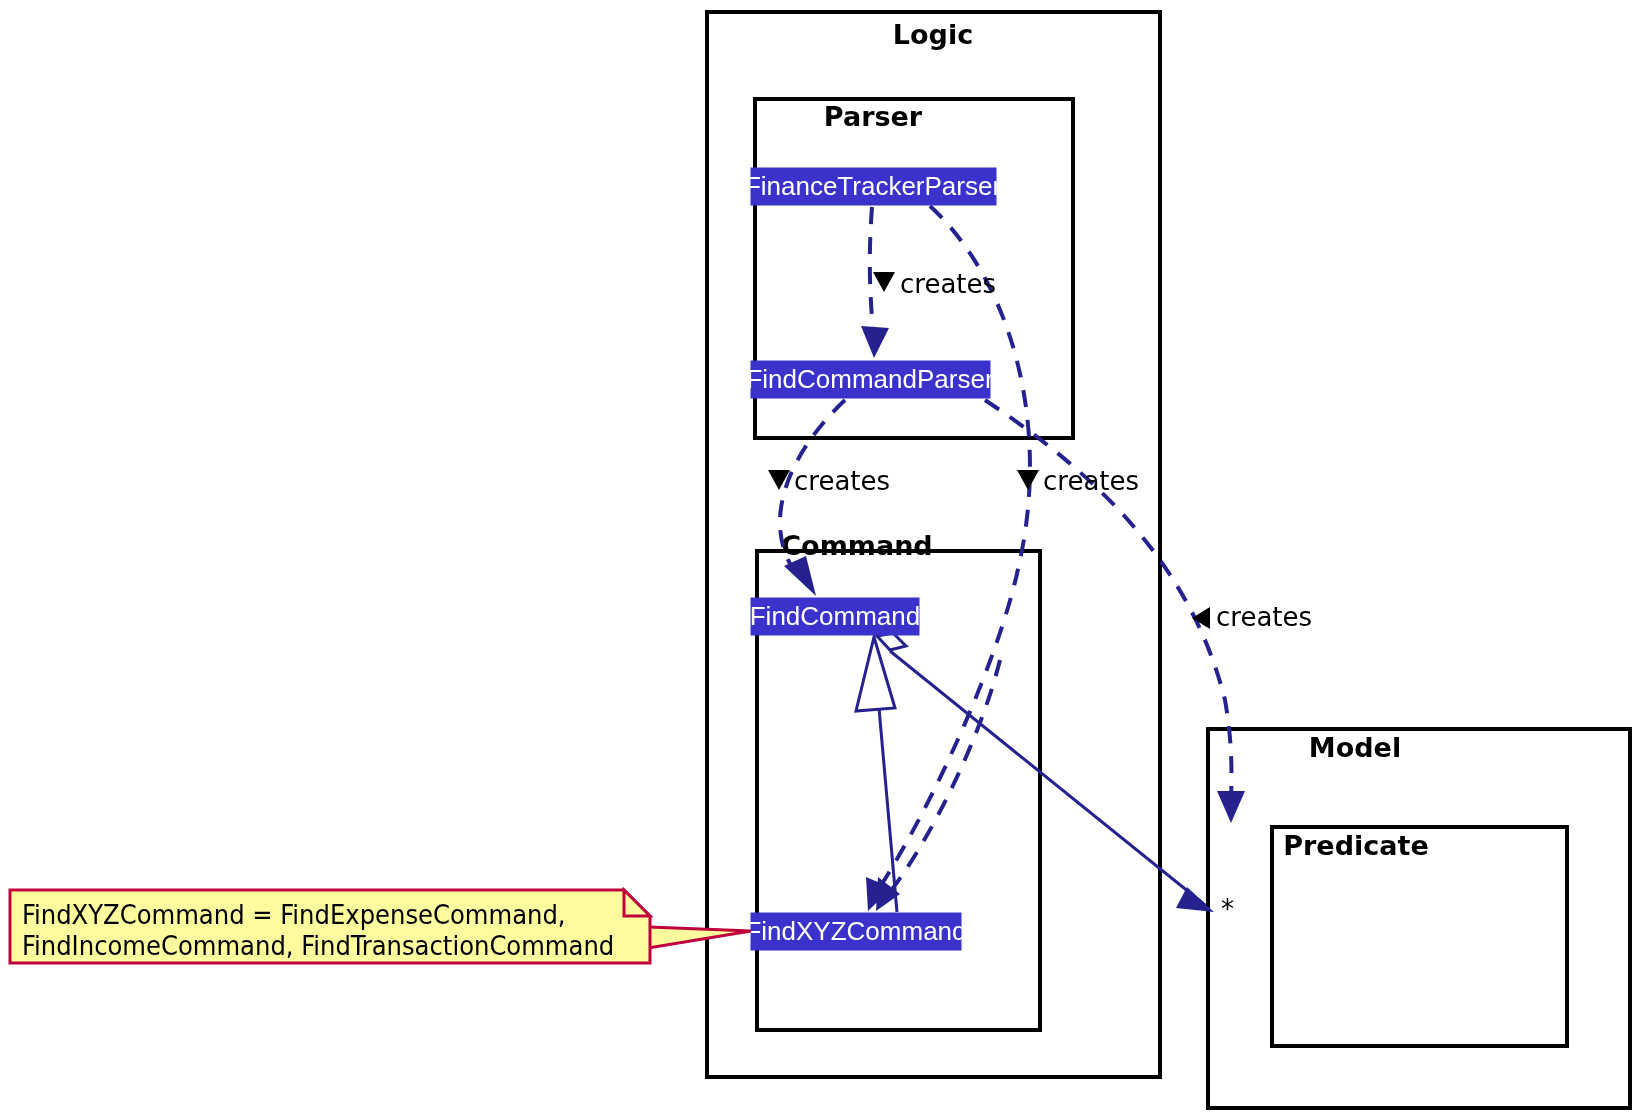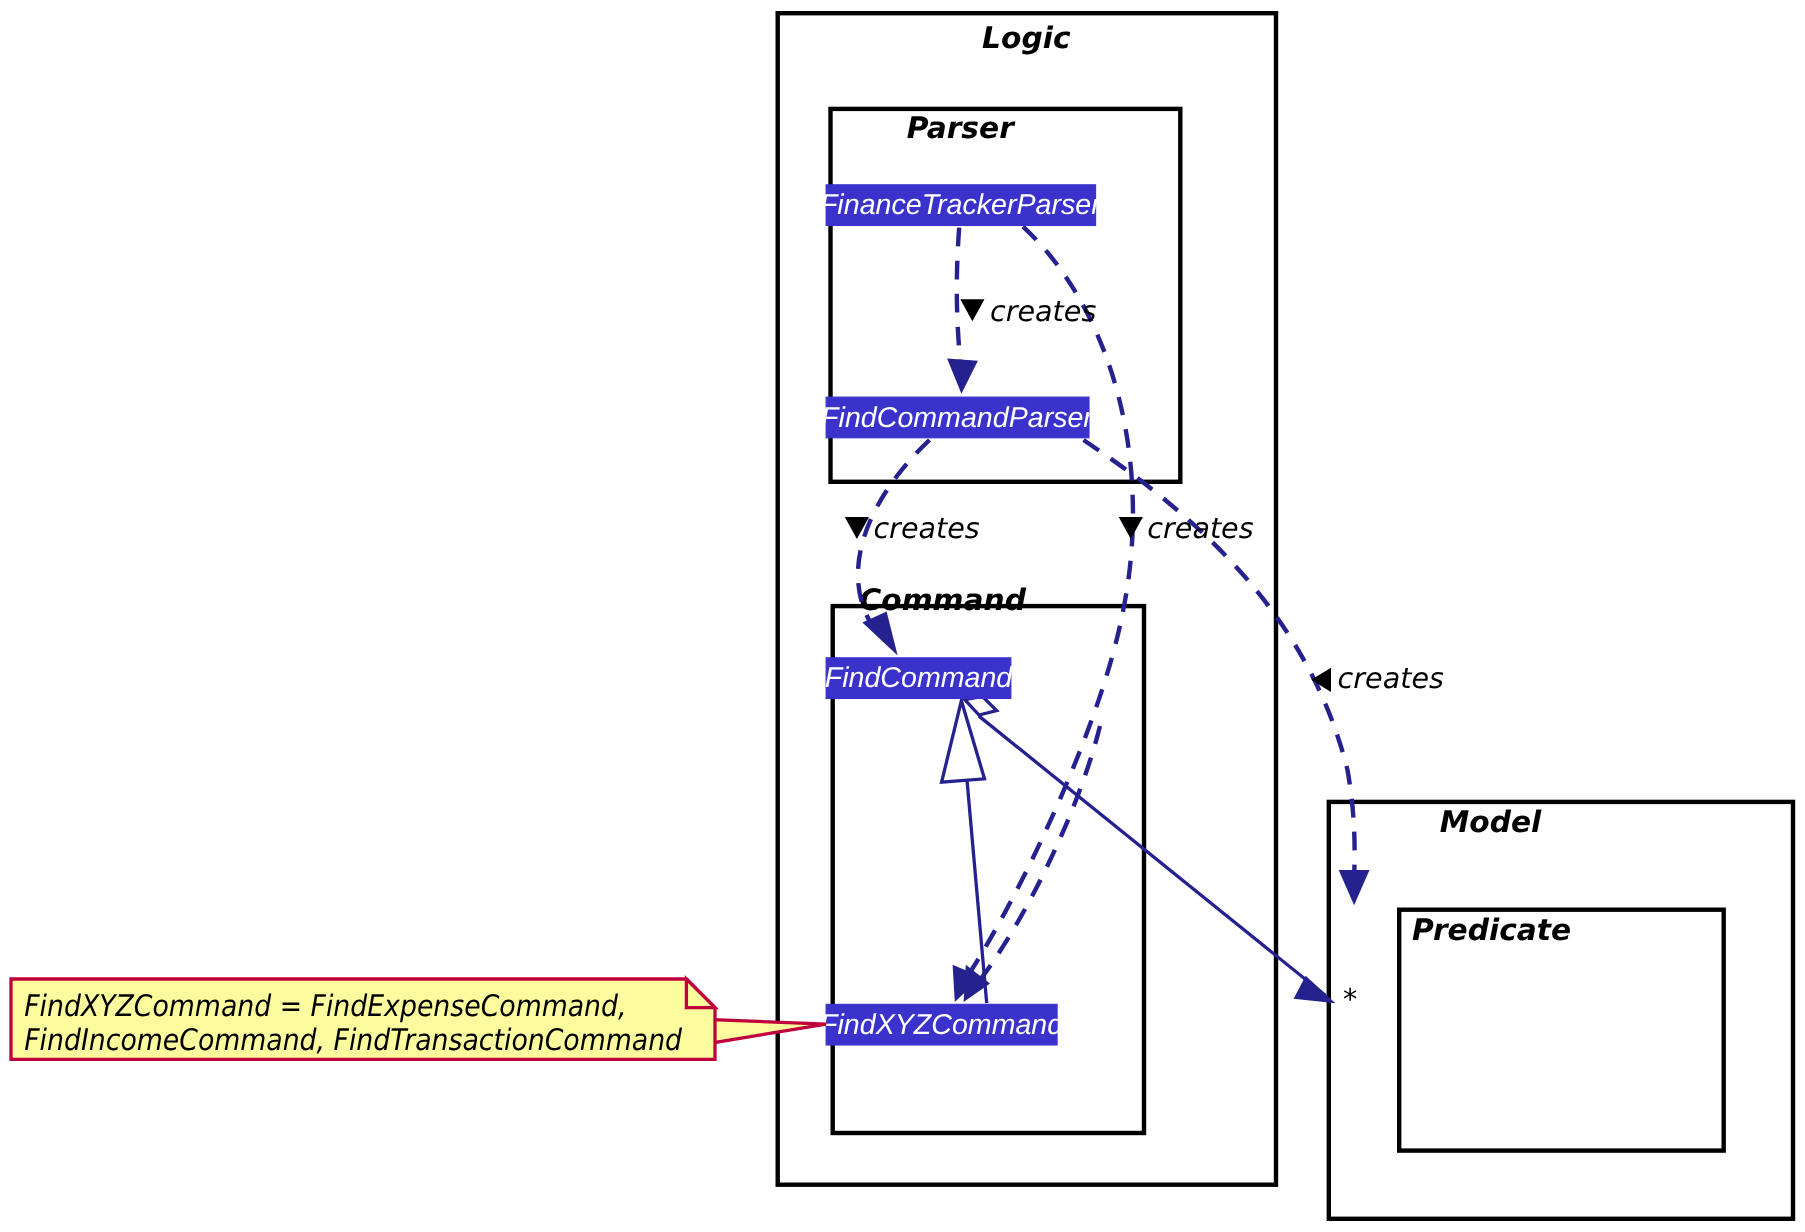--- a/index.html
+++ b/index.html
@@ -11,21 +11,20 @@
   body {
     width: 1641px;
     height: 1120px;
     font-family: "DejaVu Sans", "Liberation Sans", sans-serif;
     overflow: hidden;
   }
   #diagram-root {
     position: relative;
     width: 1641px;
     height: 1075px;
-    font-style: italic;
   }
   svg#uml-canvas {
     position: absolute;
     top: 0;
     left: 0;
     width: 1641px;
     height: 1120px;
     display: block;
   }
   .pkg-rect {

